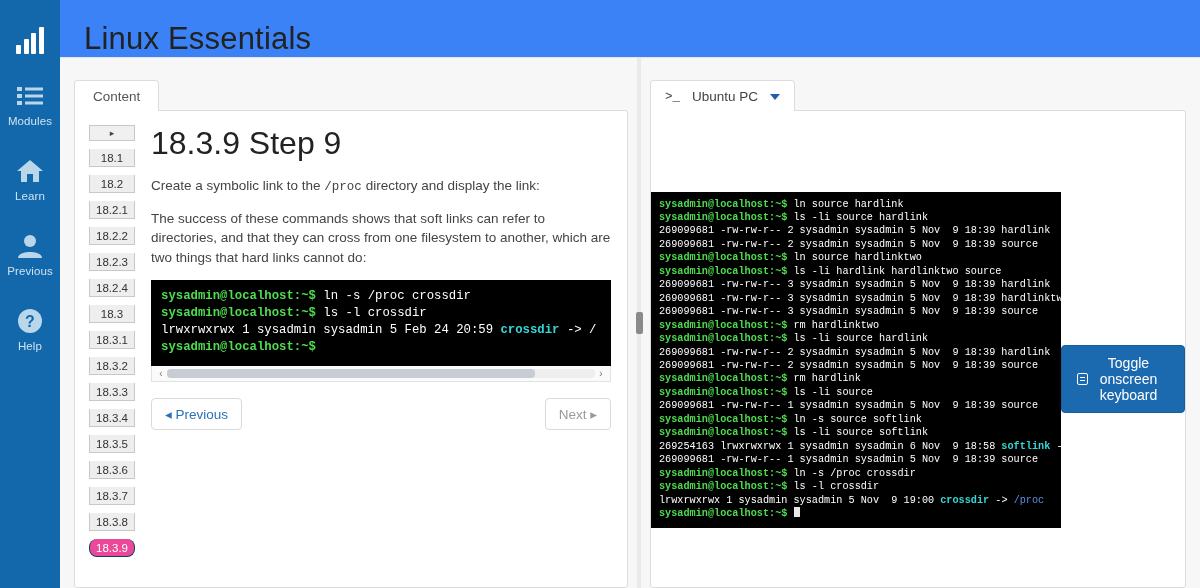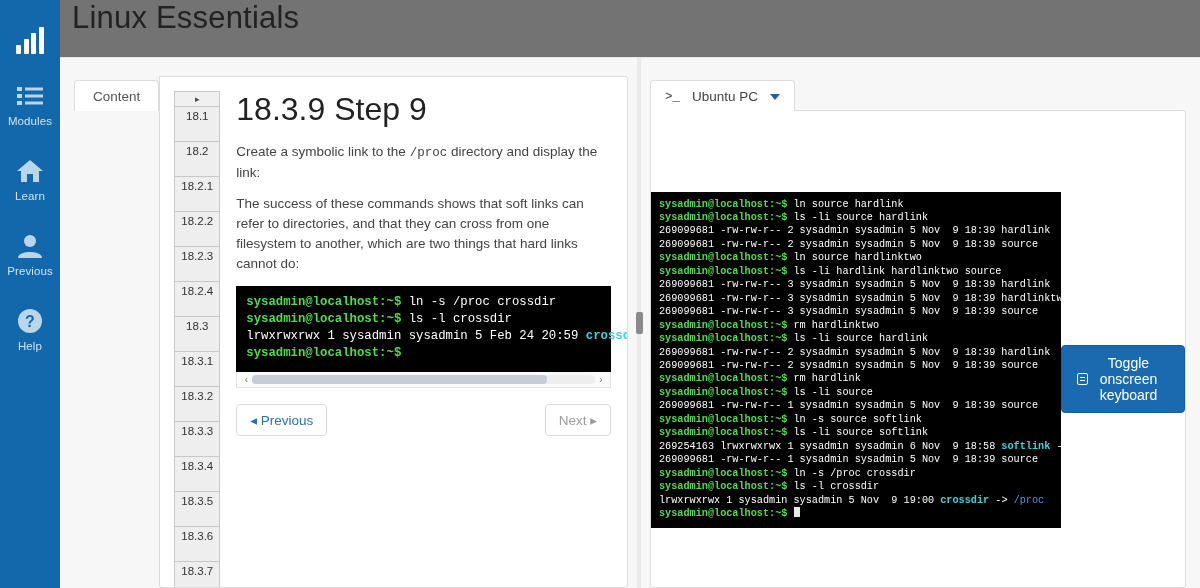--- a/index.html
+++ b/index.html
@@ -27,49 +27,49 @@
     width:60px; padding:10px 0 6px; display:flex; flex-direction:column;
     align-items:center; gap:3px; cursor:pointer; margin-bottom:12px;
   }
   .nav-item .ico { width:34px; height:32px; display:flex; align-items:center; justify-content:center; }
   .nav-item .lbl { font-size:11.5px; color:#cfe2f0; letter-spacing:.1px; }
   .nav-item svg { display:block; }
 
   
   .main { flex:1; display:flex; flex-direction:column; min-width:0; background:#ffffff; }
   .topbar {
-    height:58px; flex:0 0 58px; background:#737373;
-    border-bottom:1px solid #e6e6e6; display:flex; align-items:flex-start; padding-left:12px;
+    height:58px; flex:0 0 58px; background:#3b82f6;
+    border-bottom:1px solid #e6e6e6; display:flex; align-items:flex-end; padding-left:24px;
   }
   .topbar h1 { margin:0; font-size:31px; font-weight:400; color:#222; letter-spacing:.2px; }
 
   .panes { flex:1; display:flex; background:#f7f7f7; min-height:0; }
 
   
-  .left-pane { width:568px; flex:0 0 568px; display:flex; flex-direction:row; padding:18px 0 0 14px; min-width:0; }
+  .left-pane { width:568px; flex:0 0 568px; display:flex; flex-direction:column; padding:18px 0 0 14px; min-width:0; }
   .tabs-row { display:flex; align-items:flex-end; height:34px; }
   .tab {
     background:#fff; border:1px solid #dcdcdc; border-bottom:none;
     border-radius:4px 4px 0 0; padding:8px 18px 7px; font-size:13.5px; color:#555;
     cursor:pointer; position:relative; top:1px;
   }
   .panel {
     flex:1; background:#fff; border:1px solid #dcdcdc; border-radius:0 3px 3px 3px;
     display:flex; min-height:0; overflow:hidden;
   }
   .steplist { width:60px; flex:0 0 60px; padding:14px 0 0 14px; }
   .step-scroll {
     width:46px; border:1px solid #c8c8c8; background:#f0f0f0; text-align:center;
     font-size:9px; color:#444; line-height:12px; padding:1px 0; cursor:pointer;
   }
   .step {
     width:46px; border:1px solid #c8c8c8; border-top:none; background:#eeeeee;
-    font-size:11.5px; color:#333; text-align:center; padding:3px 0 19px; cursor:pointer;
-  }
-  .step.active { background:#d946ef; color:#fff; border-color:#0e3f6b; }
+    font-size:11.5px; color:#333; text-align:center; padding:3px 0 2px; cursor:pointer;margin-top:8px;
+  }
+  .step.active { background:#ec4899; color:#fff; border-color:#0e3f6b;border-radius:8px; }
 
   .content { flex:1; padding:14px 16px 0 16px; min-width:0; display:flex; flex-direction:column; }
   .content h2 { margin:0 0 14px; font-size:32px; font-weight:400; color:#222; }
   .content p { margin:0 0 12px; font-size:13.5px; line-height:1.48; color:#444; }
   code.inline { font-family:"Liberation Mono", monospace; font-size:12.5px; color:#444; }
 
   .codebox {
     background:#f7f7f7; border:1px solid #e0e0e0; border-radius:3px;
     padding:11px 14px; margin-bottom:16px;
     font-family:"Liberation Mono", monospace; font-size:12.5px; color:#444; line-height:1.55;

